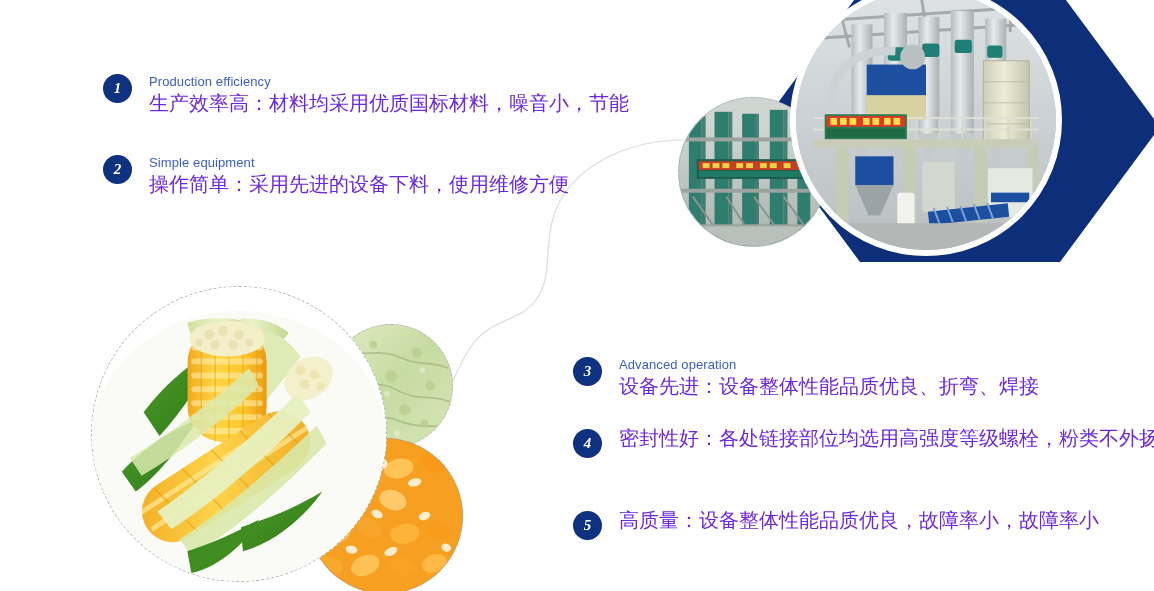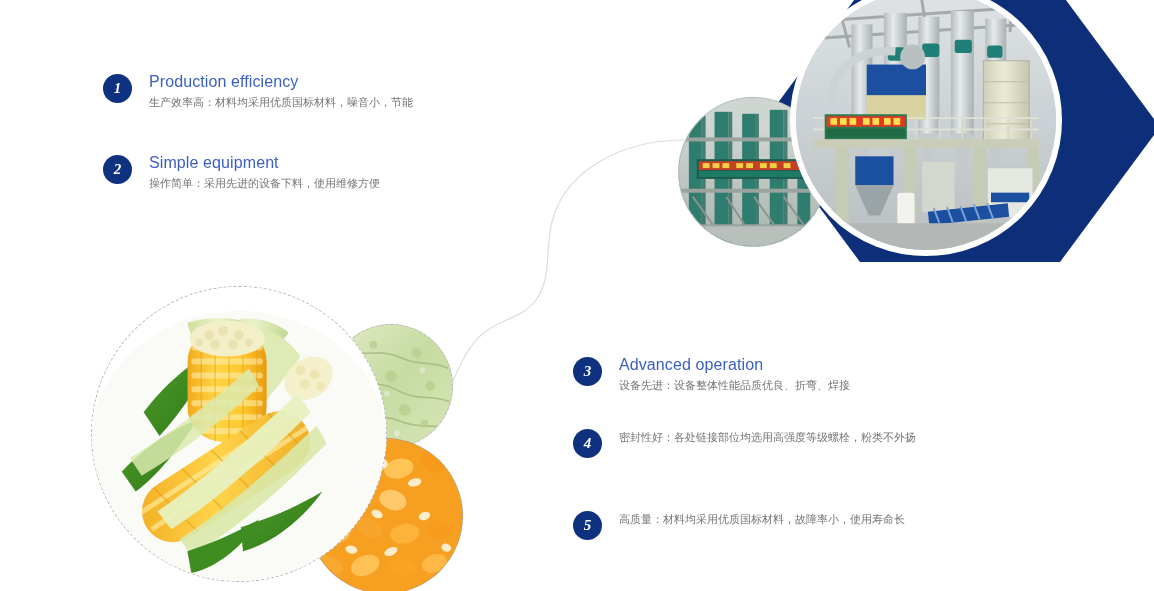--- a/index.html
+++ b/index.html
@@ -48,25 +48,25 @@
     width:29px;height:29px;border-radius:50%;
     background:#0e3180;
     flex:0 0 29px;
     display:flex;align-items:center;justify-content:center;
     color:#ffffff;font-style:italic;font-size:15px;font-weight:600;
     line-height:1;margin-top:2px;
     font-family:"Liberation Serif","DejaVu Serif",serif;
   }
   .ftext{margin-left:17px;}
   .ftitle{
-    color:#3a5fbf;font-size:16px;line-height:20px;
+    color:#3a5fbf;font-size:13px;line-height:20px;
     letter-spacing:.1px;white-space:nowrap;
   }
   .fdesc{
-    color:#737373;font-size:11px;line-height:22px;
+    color:#6d28d9;font-size:20px;line-height:22px;
     white-space:nowrap;
     font-family:"DejaVu Sans","Liberation Sans",sans-serif;
   }
 
   .f1{left:103px;top:72px;}
   .f2{left:103px;top:153px;}
   .f3{left:573px;top:355px;}
   .f4{left:573px;top:427px;}
   .f5{left:573px;top:509px;}
 </style>
@@ -489,17 +489,17 @@
   <div class="feature f4">
     <div class="badge">4</div>
     <div class="ftext">
       <div class="fdesc">密封性好：各处链接部位均选用高强度等级螺栓，粉类不外扬</div>
     </div>
   </div>
 
   <div class="feature f5">
     <div class="badge">5</div>
     <div class="ftext">
-      <div class="fdesc">高质量：材料均采用优质国标材料，故障率小，使用寿命长</div>
+      <div class="fdesc">高质量：设备整体性能品质优良，故障率小，故障率小</div>
     </div>
   </div>
 
 </div>
 
 </body></html>

